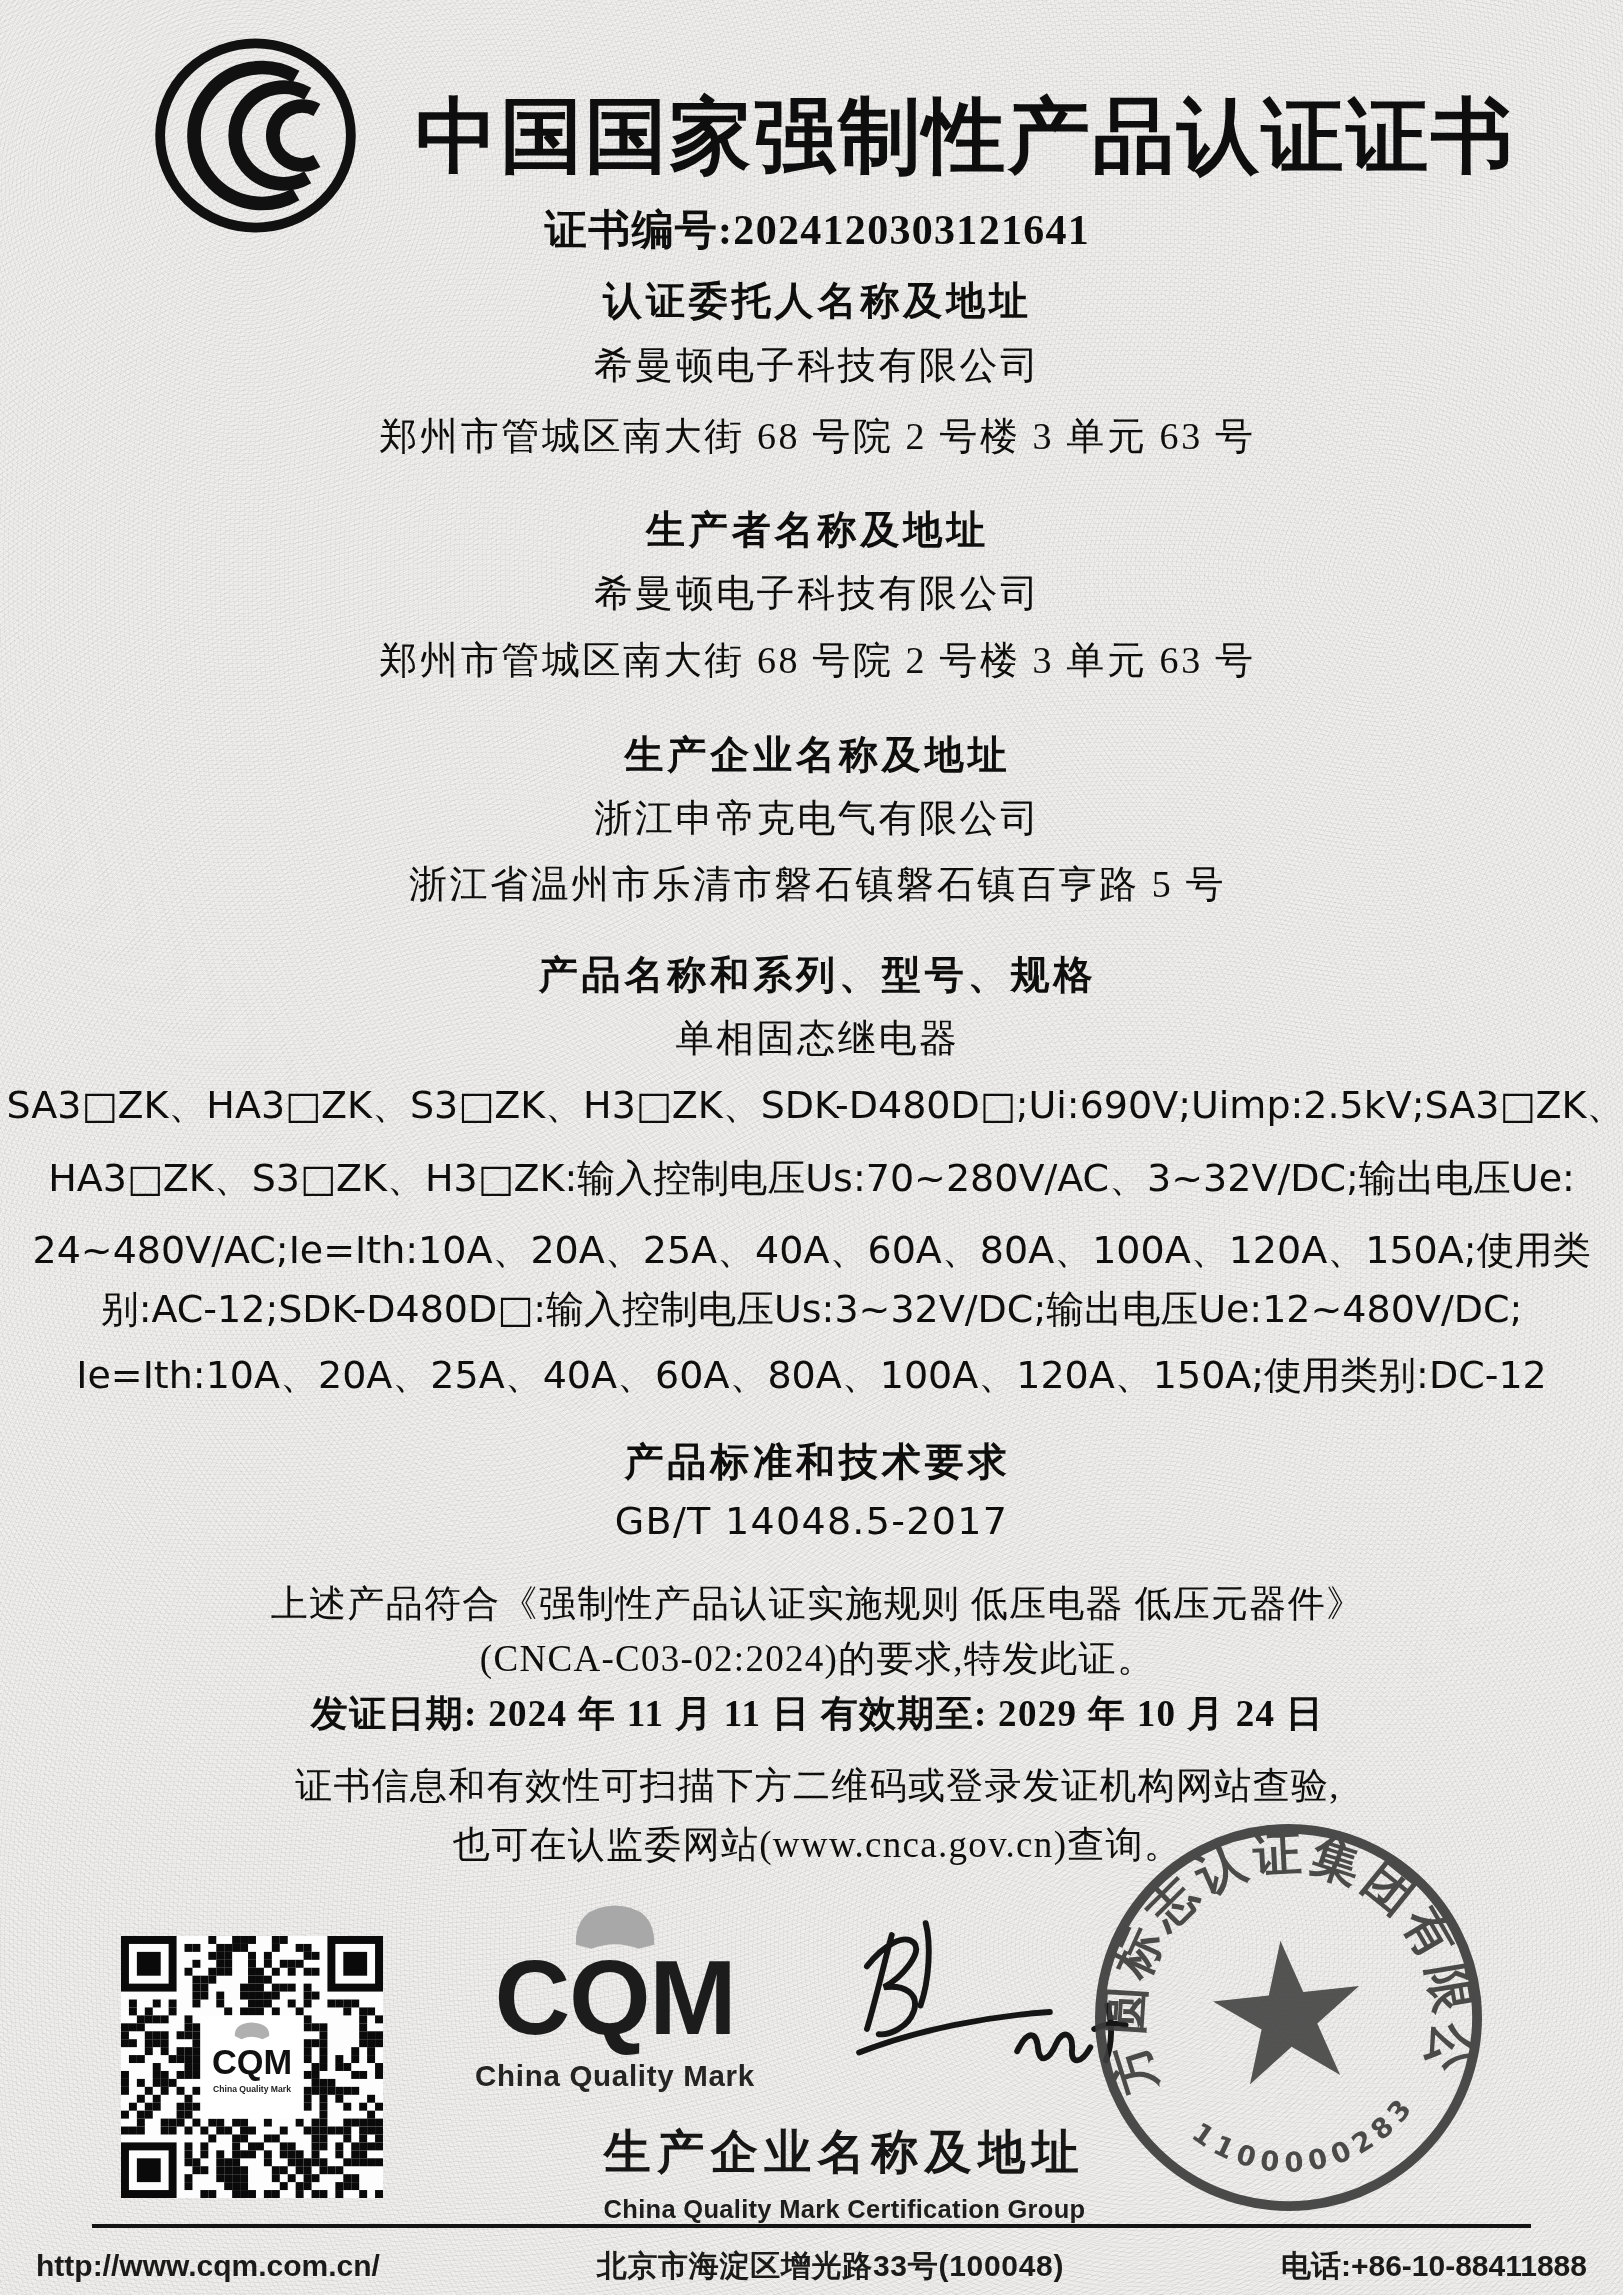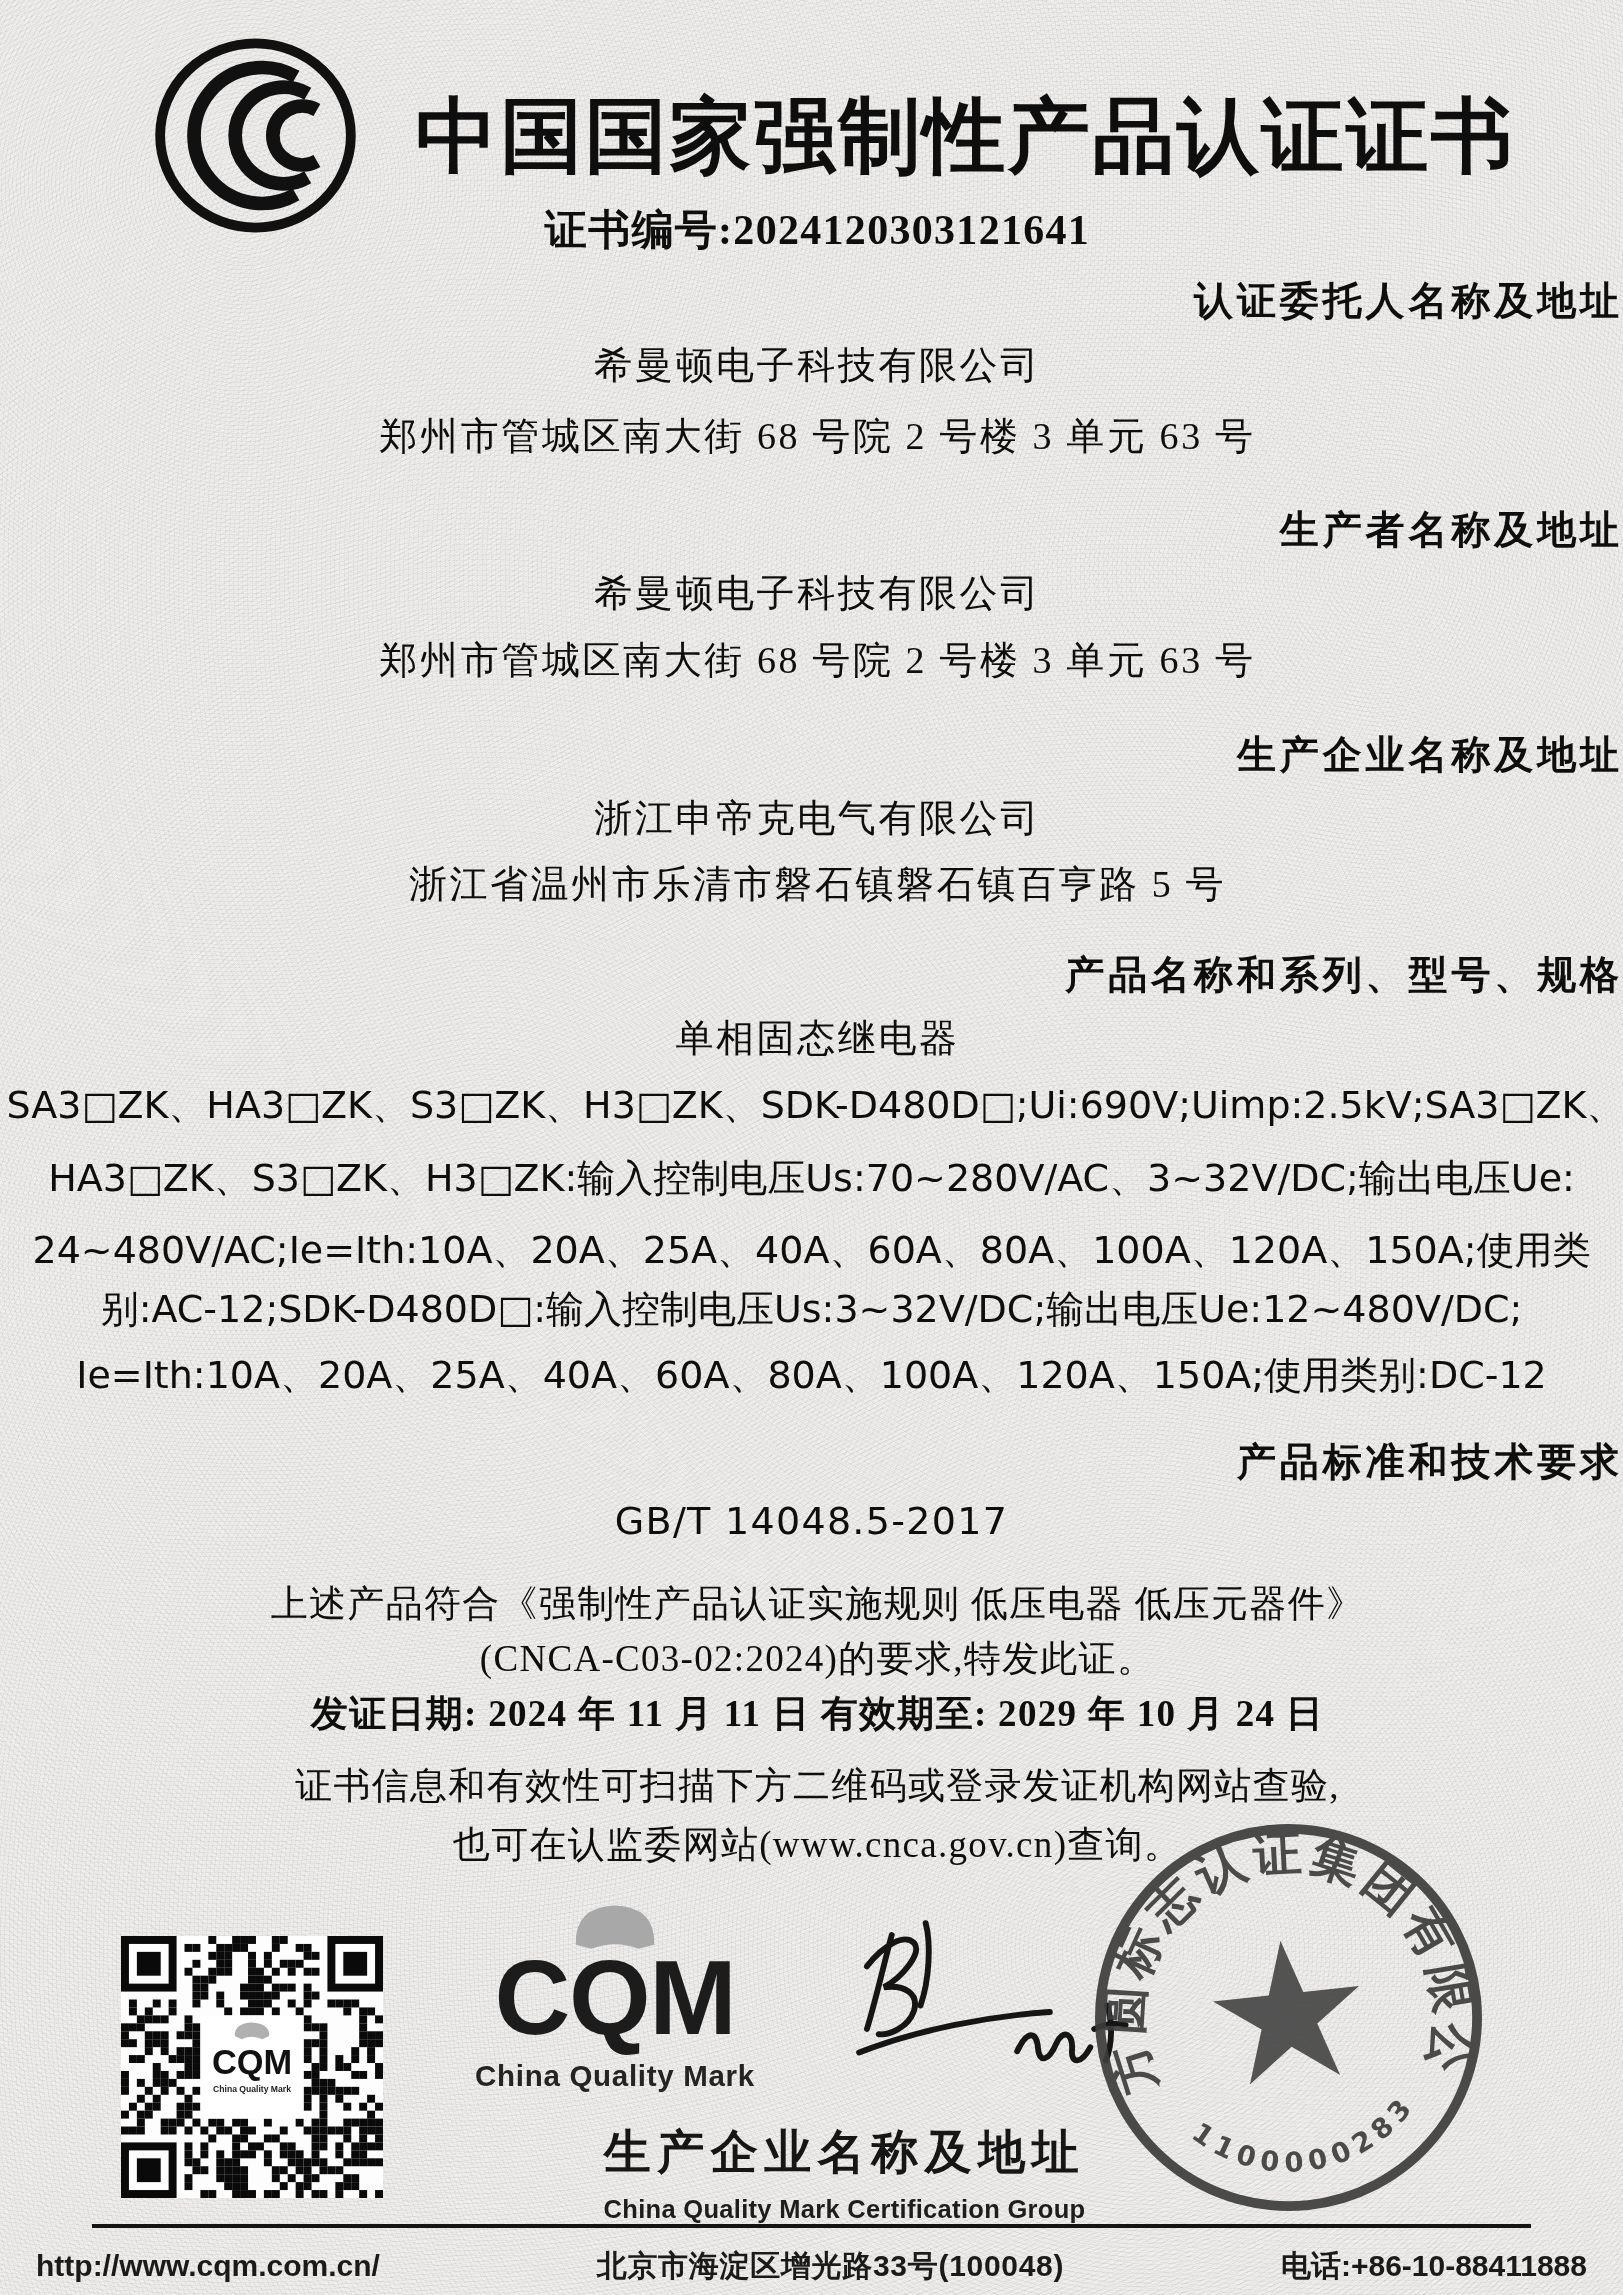--- a/index.html
+++ b/index.html
@@ -21,21 +21,21 @@
   .kai{font-family:"Liberation Serif","DejaVu Serif",serif;}
   .hei{font-family:"Liberation Sans","DejaVu Sans",sans-serif;}
   .bold{font-weight:bold;}
 
   .header{position:absolute;top:34px;left:151px;right:98px;display:flex;align-items:center;}
   .ccc{flex:0 0 auto;margin-right:46px;}
   .title{flex:1;text-align:center;font-size:82px;font-weight:bold;letter-spacing:2.6px;}
 
   .cert-no{top:202px;font-size:42px;font-weight:bold;letter-spacing:1.3px;}
 
-  .sec-h{font-size:39px;font-weight:bold;letter-spacing:3.9px;text-align:right;}
+  .sec-h{font-size:39px;font-weight:bold;letter-spacing:3.9px;}
   .body-t{font-size:38px;letter-spacing:2.6px;}
 
   .spec{left:6.5px;right:6.5px;font-size:38px;letter-spacing:0;font-family:"DejaVu Sans","Liberation Sans",sans-serif;}
 
   .stmt{font-size:37px;letter-spacing:1.3px;}
 
   
   .qr-wrap{position:absolute;left:121px;top:1936px;width:262px;height:262px;}
   .cqm-block{position:absolute;left:458px;top:1903px;width:314px;text-align:center;}
   .cqm-crown{display:block;margin:0 auto;}

